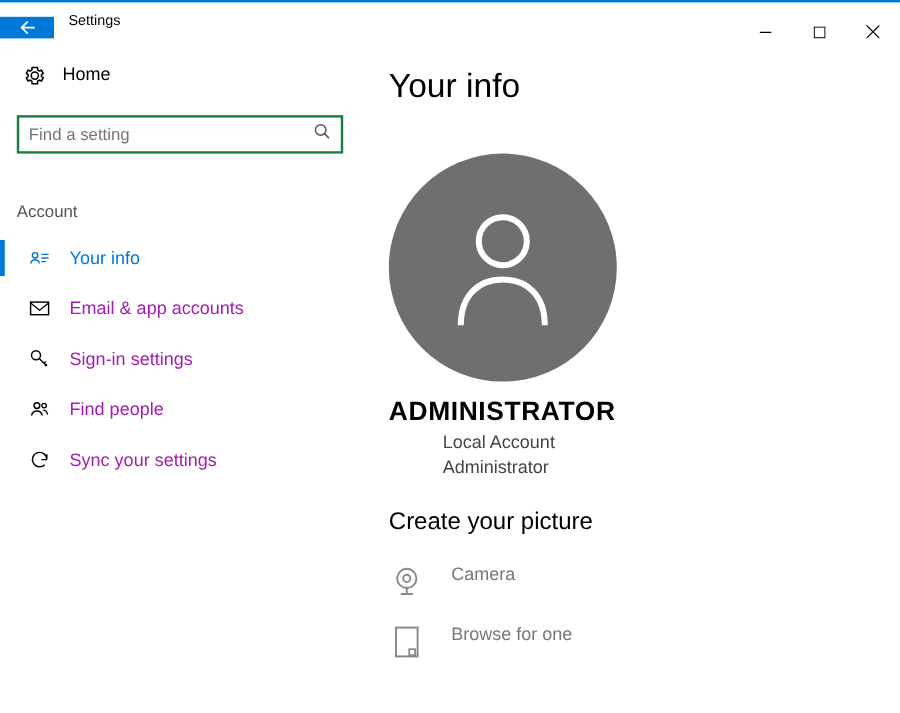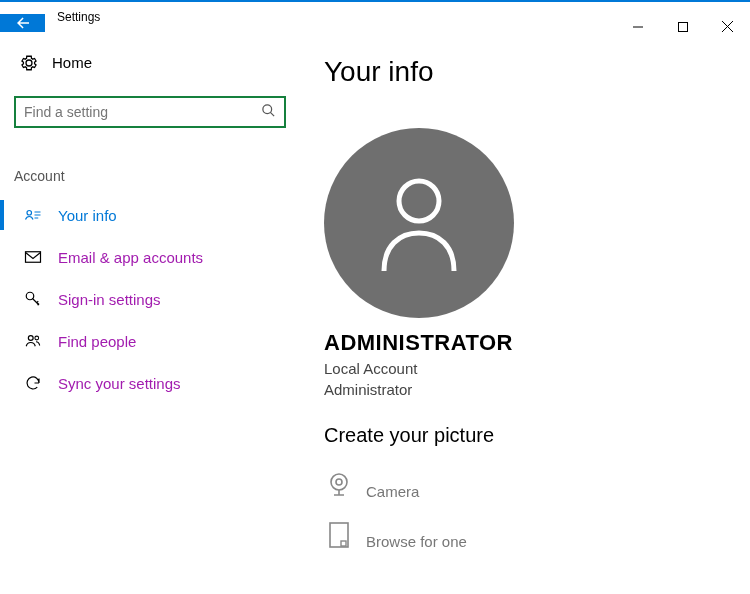--- a/index.html
+++ b/index.html
@@ -18,23 +18,23 @@
   .section-title { font-size: 14px; color: #555; padding: 0 4px 10px 4px; }
   .nav-item { display: flex; align-items: center; gap: 16px; padding: 12px 10px 12px 14px; font-size: 15px; color: #a21caf; position: relative; }
   .nav-item.active { color: #0078d7; }
   .nav-item.active::before { content: ""; position: absolute; left: -10px; top: 6px; bottom: 6px; width: 4px; background: #0078d7; }
   .nav-icon { width: 18px; height: 18px; display: flex; align-items: center; justify-content: center; flex-shrink: 0; }
   .main { flex: 1; padding: 24px 24px; }
   .h1 { font-size: 28px; font-weight: 400; margin-bottom: 40px; }
   .avatar-wrap { display: flex; flex-direction: column; align-items: flex-start; }
   .avatar { width: 190px; height: 190px; border-radius: 50%; background: #6f6f6f; display: flex; align-items: center; justify-content: center; margin-bottom: 12px; }
   .user-name { font-size: 22px; font-weight: 700; letter-spacing: 0.5px; }
-  .user-sub { font-size: 15px; color: #444; margin-top: 4px; }
+  .user-sub { font-size: 15px; color: #444; margin-top: 4px; margin-left: 45px; }
   .section-h { font-size: 20px; margin-top: 26px; margin-bottom: 13px; }
-  .opt-row { display: flex; align-items: flex-end; gap: 12px; padding: 10px 0; color: #777; font-size: 15px; }
+  .opt-row { display: flex; align-items: flex-start; gap: 22px; padding: 10px 0; color: #777; font-size: 15px; }
   .opt-icon { width: 30px; height: 30px; display: flex; align-items: center; justify-content: center; }
 </style>
 </head>
 <body>
 
 <div class="titlebar">
   <div class="back-btn">
     <svg width="18" height="18" viewBox="0 0 24 24">
         <path d="M20 11H7.8l5-5-1.4-1.4L4 12l7.4 7.4 1.4-1.4-5-5H20z" fill="#fff"></path>
       </svg>

